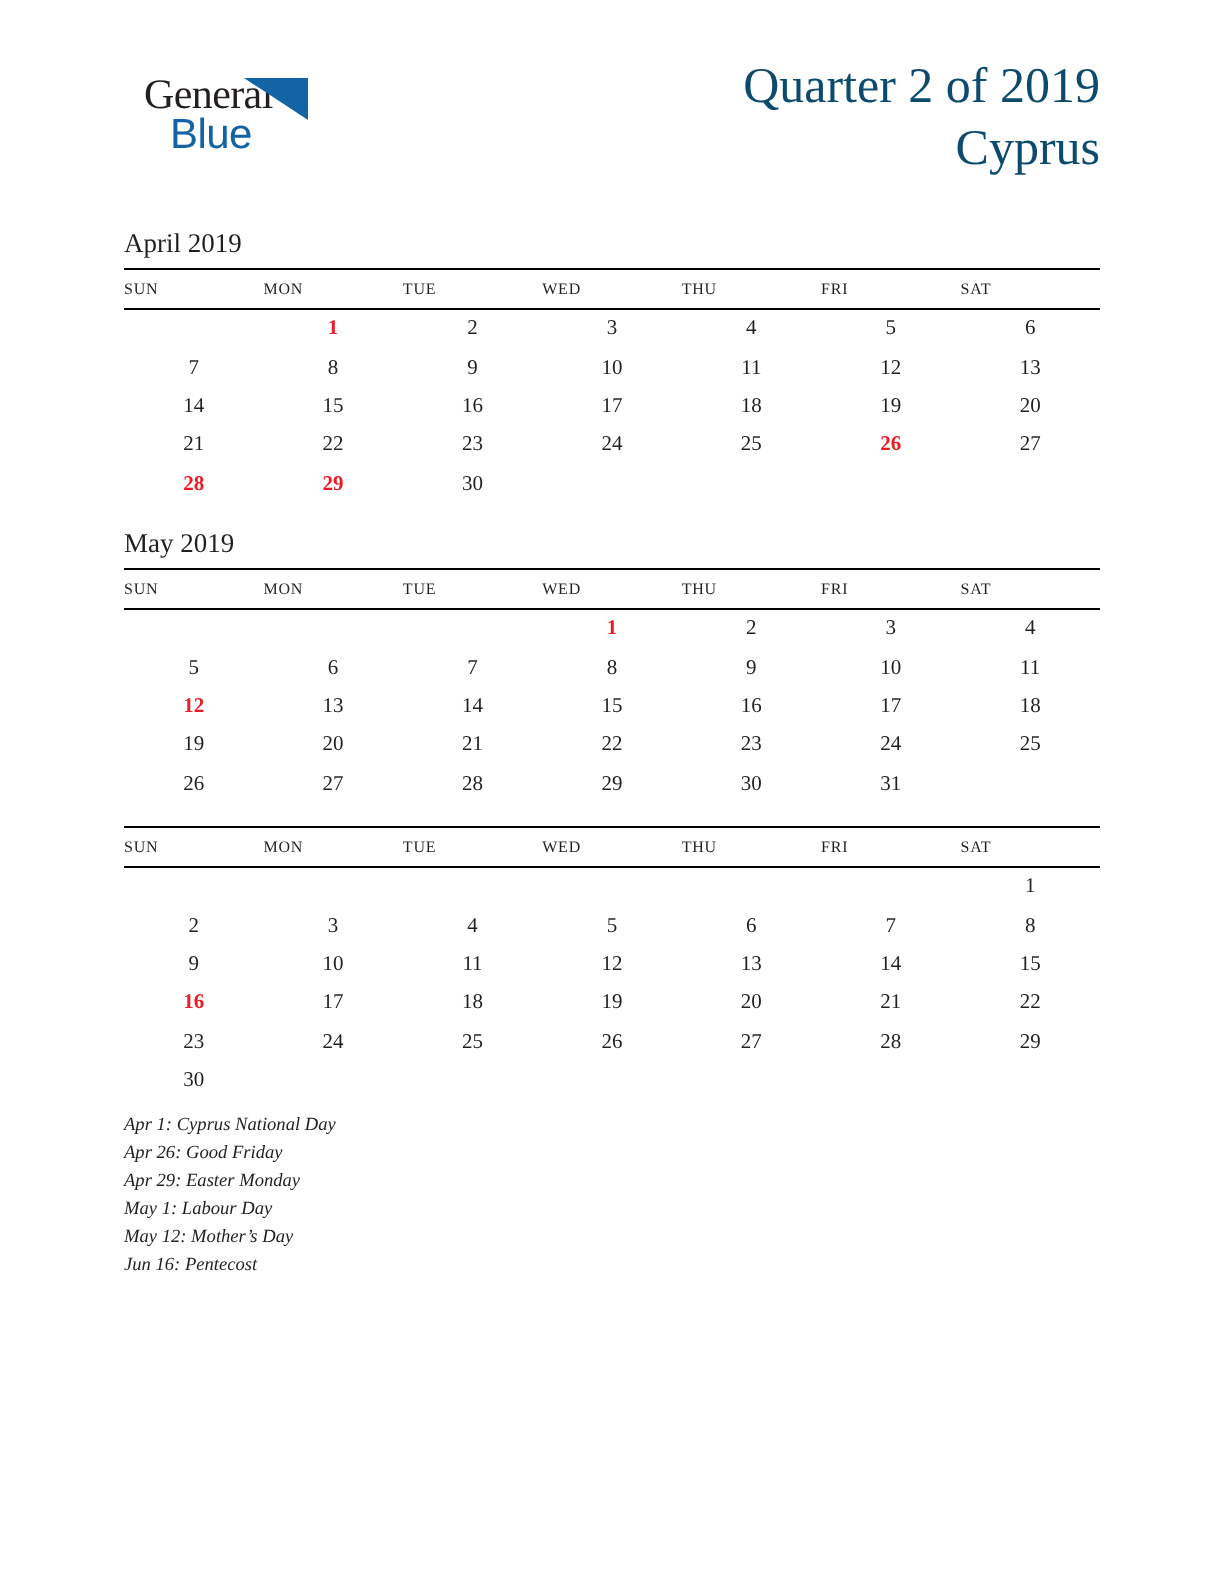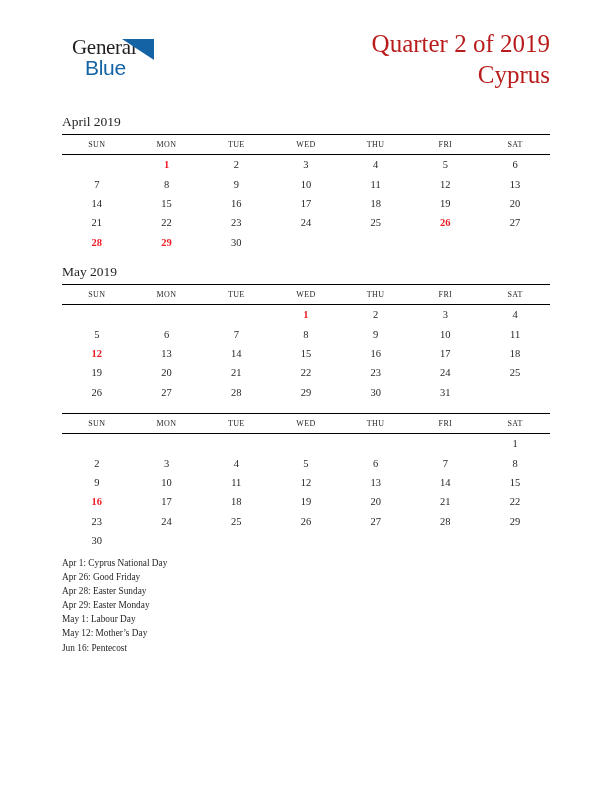--- a/index.html
+++ b/index.html
@@ -65,21 +65,21 @@
   #title-block {
     position: absolute;
     right: 62px;
     top: 28px;
     text-align: right;
   }
   .title-line {
     font-family: "Liberation Serif", "DejaVu Serif", serif;
     font-size: 25px;
     line-height: 31px;
-    color: #b91c1c;
+    color: #0c4a6e;
     white-space: nowrap;
     margin-left: 24px;
   }
 
   
   .month-block {
     position: absolute;
     left: 62px;
     width: 488px;
   }
@@ -98,21 +98,21 @@
     border-collapse: collapse;
     width: 488px;
     table-layout: fixed;
   }
   table.cal th {
     font-family: "Liberation Serif", "DejaVu Serif", serif;
     font-size: 8px;
     font-weight: normal;
     letter-spacing: 0.4px;
     color: #231f20;
-    text-align: center;
+    text-align: left;
     padding: 5px 0 5px 0;
     border-top: 1.3px solid #000000;
     border-bottom: 1.3px solid #000000;
   }
   table.cal td {
     font-family: "Liberation Serif", "DejaVu Serif", serif;
     font-size: 10.5px;
     color: #231f20;
     text-align: center;
     padding: 4.2px 0 4.2px 0;
@@ -130,20 +130,21 @@
     left: 62px;
     top: 556px;
     width: 400px;
   }
   .legend-row {
     font-family: "Liberation Serif", "DejaVu Serif", serif;
     font-size: 9.3px;
     line-height: 14.1px;
     color: #231f20;
     white-space: nowrap;
+    font-style: italic;
   }
 </style>
 </head>
 <body>
 
 <div id="header">
 
   <div id="logo">
     <span id="logo-general">General</span>
     <span id="logo-triangle">
@@ -375,18 +376,17 @@
           <td class="empty">&nbsp;</td>
           <td class="empty">&nbsp;</td>
         </tr>
       </tbody>
   </table>
 </div>
 
 <div id="legend">
     <div class="legend-row">Apr 1: Cyprus National Day</div>
     <div class="legend-row">Apr 26: Good Friday</div>
-    <div class="legend-row">Apr 28: Easter Sunday</div>
     <div class="legend-row">Apr 29: Easter Monday</div>
     <div class="legend-row">May 1: Labour Day</div>
     <div class="legend-row">May 12: Mother’s Day</div>
     <div class="legend-row">Jun 16: Pentecost</div>
   </div>
 
 </body></html>

